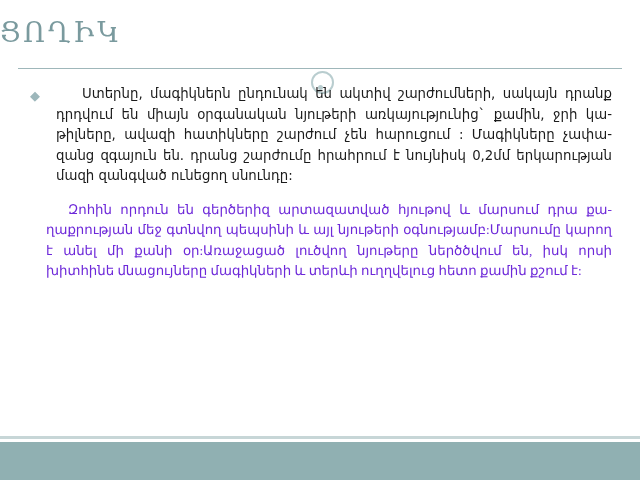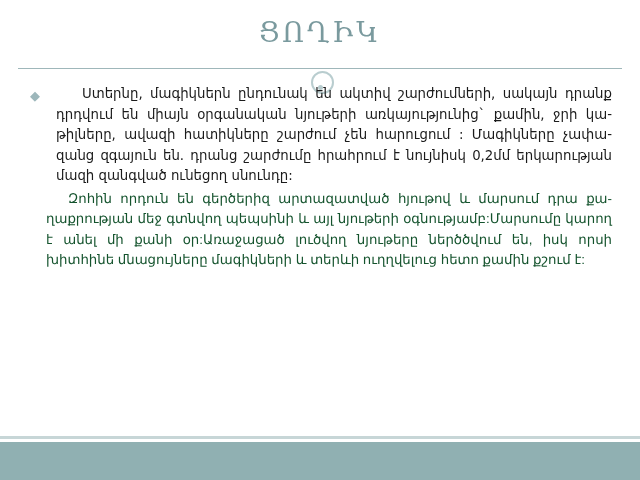--- a/index.html
+++ b/index.html
@@ -19,21 +19,20 @@
     height: 480px;
     background: #ffffff;
     box-sizing: border-box;
   }
   
   .title-block {
     position: absolute;
     top: 18px;
     left: 0;
     width: 640px;
-    text-align: center;
   }
   .title-text {
     font-family: "DejaVu Serif", serif;
     font-size: 27px;
     letter-spacing: 3px;
     color: #7a9a9e;
     font-weight: normal;
     line-height: 1.1;
   }
   
@@ -91,27 +90,27 @@
     color: #1b1b1b;
     text-align: justify;
     text-justify: inter-word;
     flex: 1 1 auto;
     margin-left: 10px;
   }
   .para.indent {
     text-indent: 26px;
   }
   .para2 {
-    font-family: Liberation Sans, sans-serif;
+    font-family: Liberation Serif, serif;
     font-size: 13.3px;
     line-height: 20.5px;
-    color: #14532d;
+    color: #6d28d9;
     text-align: justify;
     margin-left: 16px;
-    margin-top: 2px;
+    margin-top: 13px;
     text-indent: 22px;
     width: 566px;
   }
   
   .band-top {
     position: absolute;
     left: 0;
     bottom: 41px;
     width: 640px;
     height: 3px;

